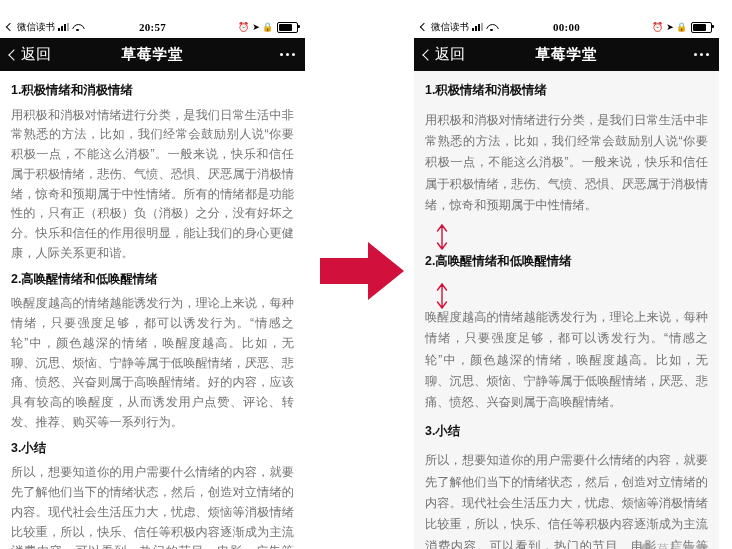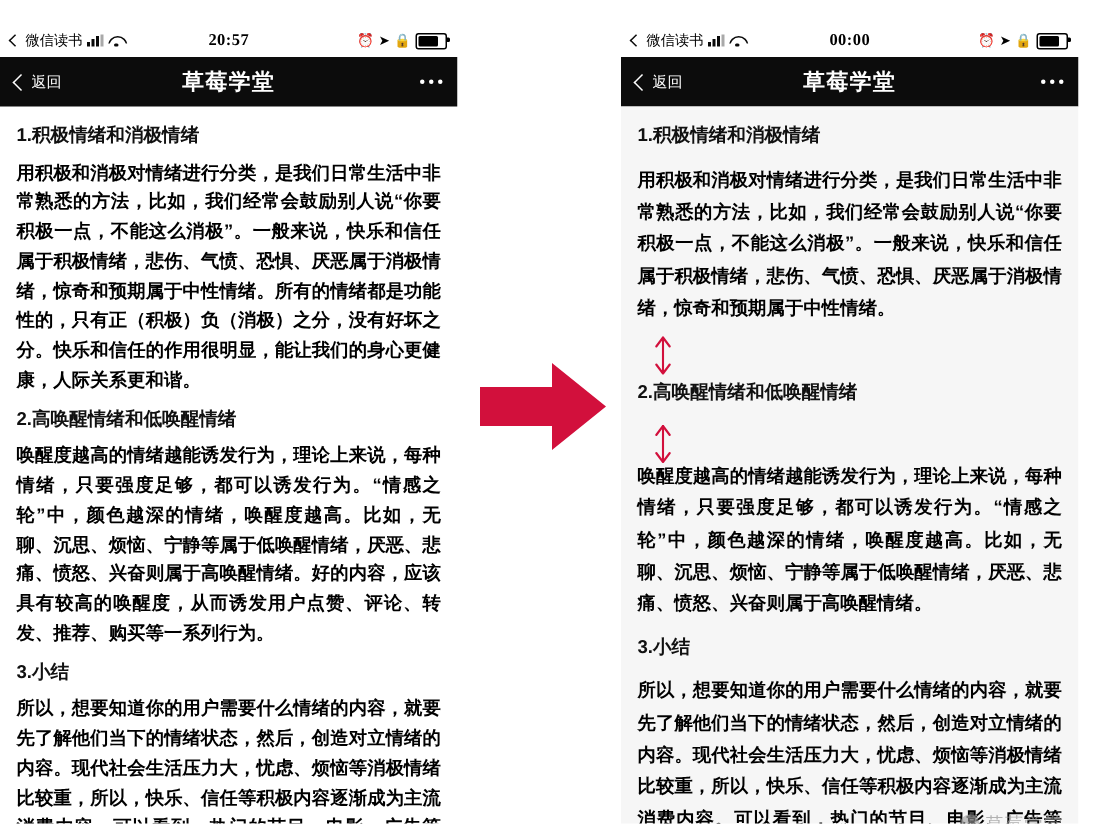--- a/index.html
+++ b/index.html
@@ -154,21 +154,21 @@
     display: flex;
     align-items: center;
     padding: 0 10px;
     box-sizing: border-box;
     position: relative;
   }
   .nav-back {
     display: flex;
     align-items: center;
     gap: 3px;
-    font-size: 10px;
+    font-size: 15px;
     color: #fff;
     z-index: 2;
   }
   .back-chevron {
     display: inline-block;
     width: 7px;
     height: 7px;
     border-left: 1.6px solid #fff;
     border-bottom: 1.6px solid #fff;
     transform: rotate(45deg);
@@ -206,26 +206,25 @@
   .h-title {
     font-size: 12.4px;
     font-weight: bold;
     color: #111;
     margin: 0 0 6px 0;
     line-height: 1.5;
   }
   .h-title.spaced { margin-top: 8px; }
   .para {
     font-size: 12.2px;
-    color: #000000;
+    color: #737373;
     line-height: 1.62;
     margin: 0 0 6px 0;
     text-align: justify;
     letter-spacing: 0.1px;
-    font-weight: bold;
   }
   .phone.right .para {
     line-height: 1.75;
   }
   .phone.right .h-title {
     margin-bottom: 10px;
   }
 
   
   .gap-mark {

